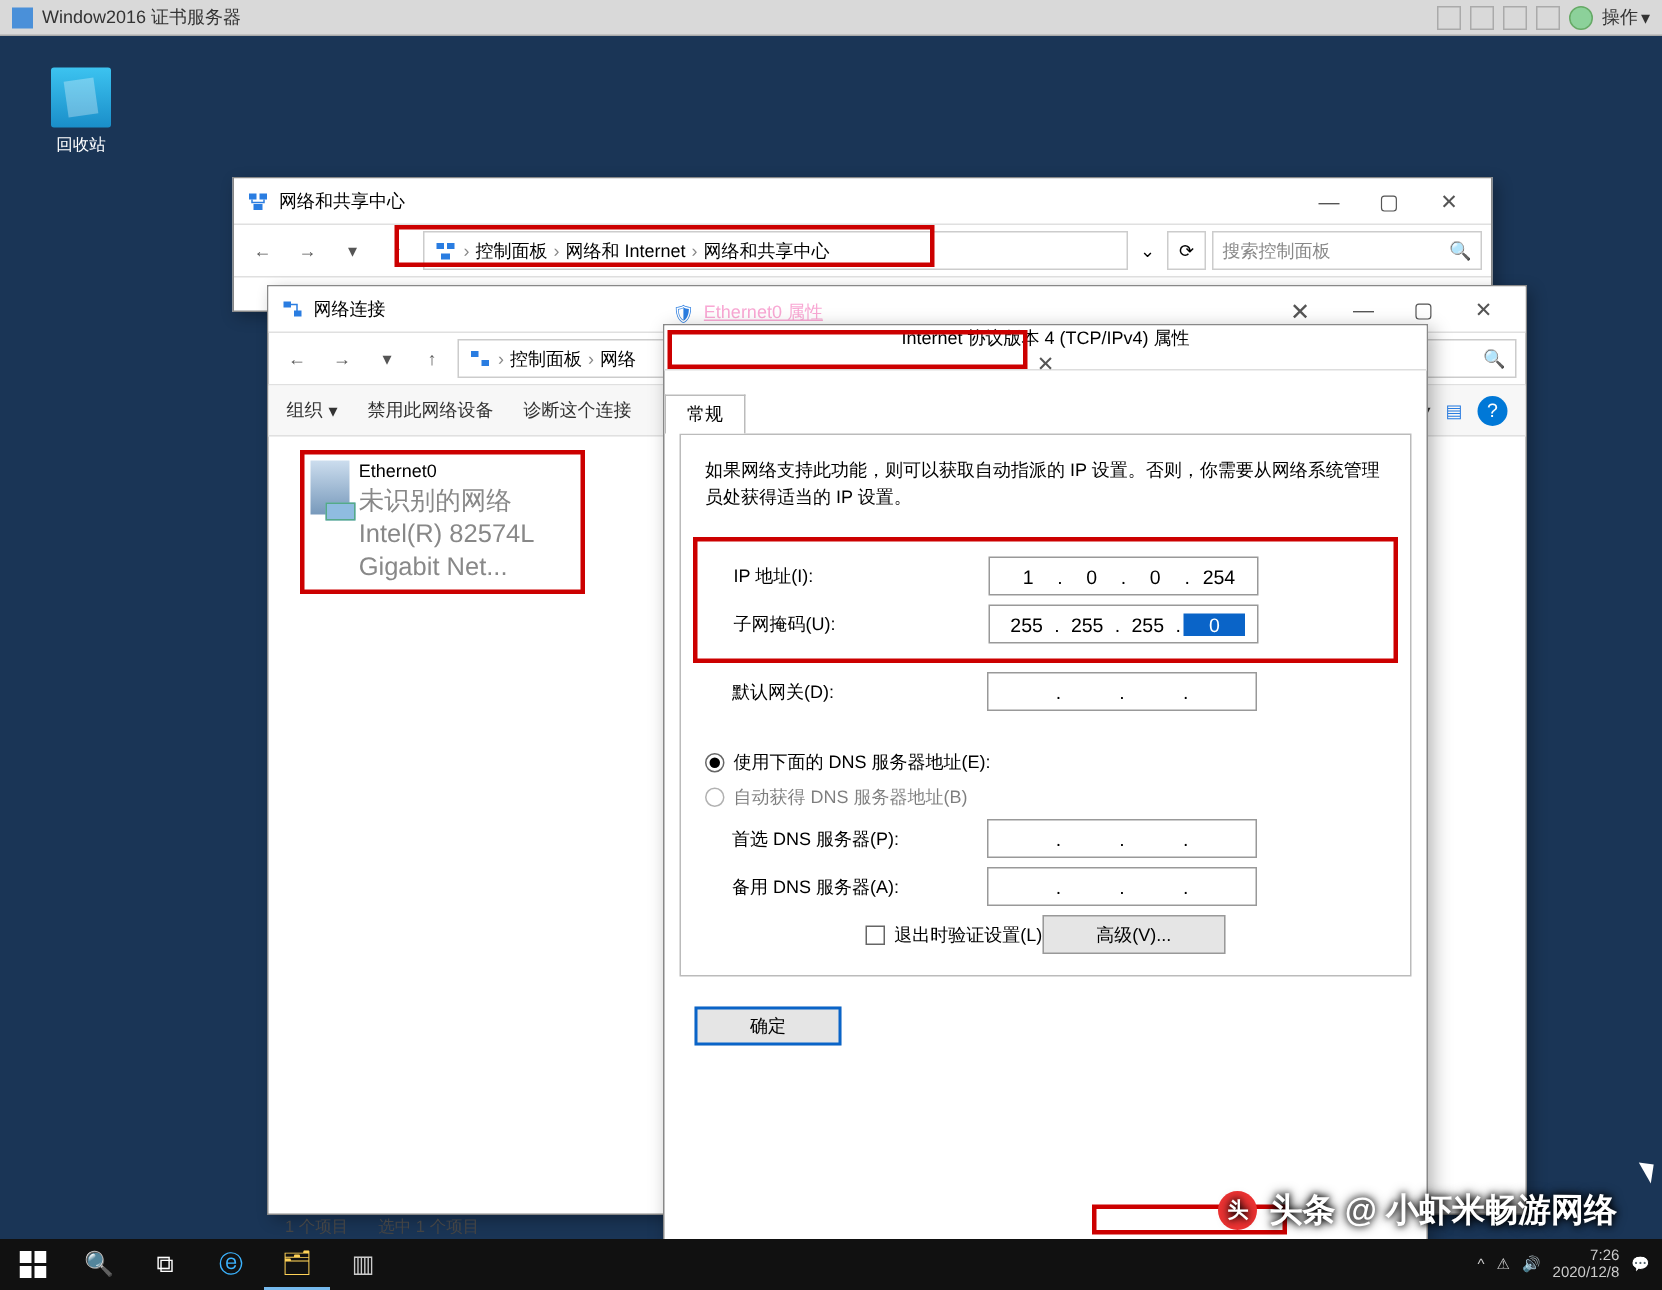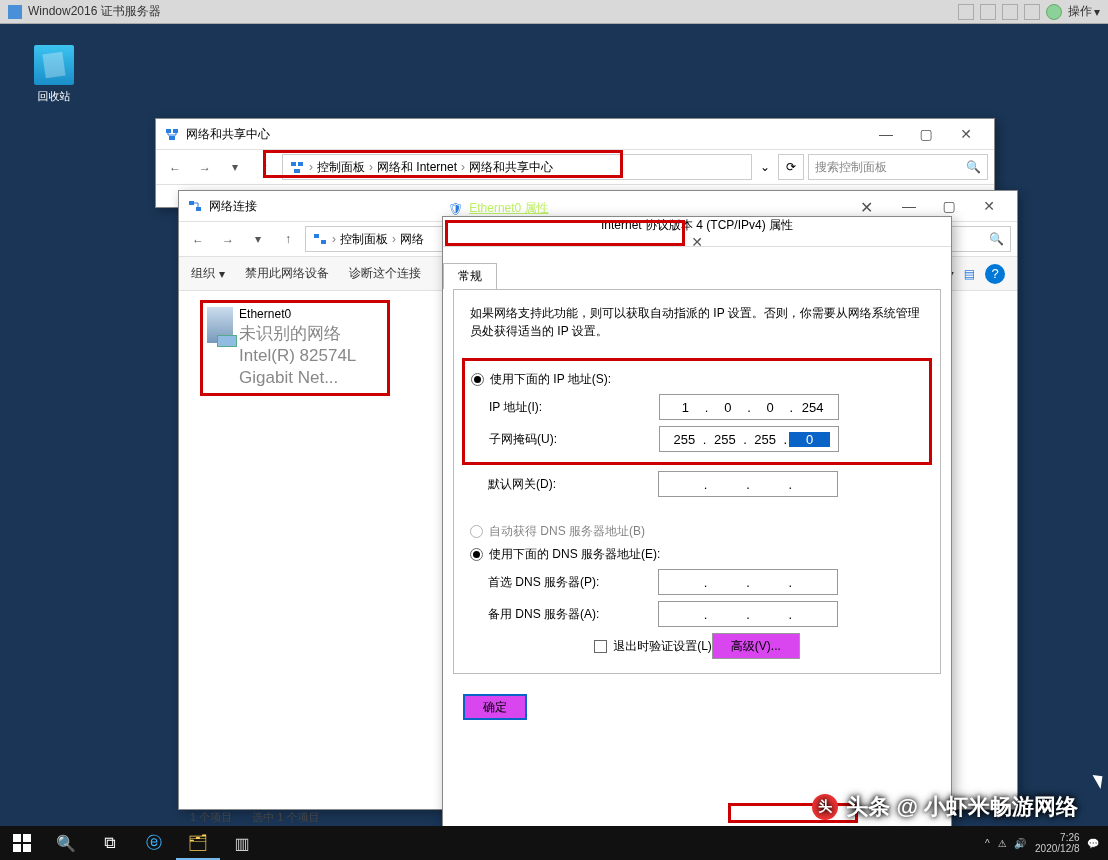--- a/index.html
+++ b/index.html
@@ -59,21 +59,21 @@
 .radio.checked::after { content: ""; width: 7px; height: 7px; background: #000; border-radius: 50%; }
 .fieldrow { display: flex; align-items: center; margin: 6px 0 6px 18px; }
 .fieldrow .lbl { width: 170px; }
 .ipbox { width: 180px; height: 26px; border: 1px solid #999; display: flex; align-items: center; justify-content: center; gap: 2px; font-size: 13px; padding: 0 8px; }
 .ipbox span { flex: 1; text-align: center; }
 .ipbox .dot { flex: 0 0 auto; }
 .ipbox .sel { background: #0a64c8; color: #fff; padding: 0 4px; }
 .redbox { border: 3px solid #c00; padding: 4px 6px; margin-left: -8px; margin-right: -8px; }
 .cb { width: 13px; height: 13px; border: 1px solid #666; display: inline-block; margin-right: 6px; vertical-align: middle; }
 .dlgfoot { display: flex; justify-content: flex-start; padding: 10px 20px; gap: 10px; }
-.btn { height: 26px; padding: 0 18px; border: 1px solid #999; background: #d946ef; font-size: 12px; }
+.btn { height: 26px; padding: 0 35px; border: 1px solid #999; background: #e5e5e5; font-size: 12px; }
 .btn.primary-outline { border: 2px solid #0a64c8; }
 .advrow { display: flex; justify-content: center; align-items: center; }
 
 
 .statusbar { position: absolute; left: 190px; bottom: 35px; font-size: 11px; color: #444; display: flex; gap: 20px; }
 
 
 .taskbar { position: absolute; left: 0; right: 0; bottom: 0; height: 34px; background: #111; display: flex; align-items: center; }
 .tb-item { width: 44px; height: 34px; display: flex; align-items: center; justify-content: center; color: #fff; font-size: 16px; }
 .tb-item.start svg { width: 18px; height: 18px; }
@@ -211,41 +211,37 @@
     <div class="alines">
       <div>Ethernet0</div>
       <div class="l2">未识别的网络</div>
       <div class="l2">Intel(R) 82574L Gigabit Net...</div>
     </div>
   </div>
 </div>
 
 <div style="position:absolute; left:448px; top:200px; display:flex; align-items:center; gap:6px; font-size:12px;">
   <span style="color:#2a7de1">🛡</span>
-  <span style="color:#bef264; text-decoration:underline">Ethernet0 属性</span>
+  <span style="color:#f9a8d4; text-decoration:underline">Ethernet0 属性</span>
 </div>
 <div style="position:absolute; left:860px; top:198px; font-size:16px; color:#555">✕</div>
 
 <div class="dlg" style="top:216px">
   <div class="titlebar">
     <span class="ttl" style="text-decoration:none;color:#000">Internet 协议版本 4 (TCP/IPv4) 属性</span>
     <div class="winbtn close">✕</div>
   </div>
   <div class="tabrow">
     <div class="tab">常规</div>
   </div>
   <div class="tabbody">
     <div class="desc">如果网络支持此功能，则可以获取自动指派的 IP 设置。否则，你需要从网络系统管理员处获得适当的 IP 设置。</div>
 
 
     <div class="redbox">
-      <div class="radio-row">
-        <span class="radio checked"></span>
-        <span>使用下面的 IP 地址(S):</span>
-      </div>
       <div class="fieldrow">
         <span class="lbl">IP 地址(I):</span>
         <div class="ipbox">
           <span>1</span>
             <span class="dot">.</span>
           <span>0</span>
             <span class="dot">.</span>
           <span>0</span>
             <span class="dot">.</span>
           <span>254</span>
@@ -273,27 +269,27 @@
         <span></span>
           <span class="dot">.</span>
         <span></span>
           <span class="dot">.</span>
         <span></span>
       </div>
     </div>
 
     <div style="height:14px"></div>
 
+    <div class="radio-row">
+      <span class="radio checked"></span>
+      <span>使用下面的 DNS 服务器地址(E):</span>
+    </div>
     <div class="radio-row" style="opacity:.5">
       <span class="radio"></span>
       <span>自动获得 DNS 服务器地址(B)</span>
-    </div>
-    <div class="radio-row">
-      <span class="radio checked"></span>
-      <span>使用下面的 DNS 服务器地址(E):</span>
     </div>
     <div class="fieldrow">
       <span class="lbl">首选 DNS 服务器(P):</span>
       <div class="ipbox">
         <span></span>
           <span class="dot">.</span>
         <span></span>
           <span class="dot">.</span>
         <span></span>
           <span class="dot">.</span>

